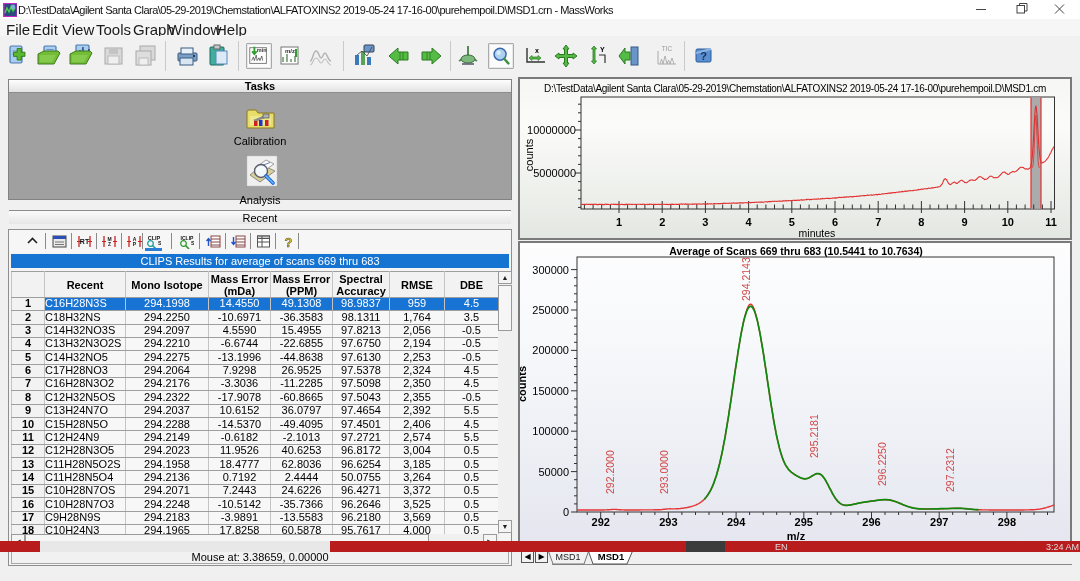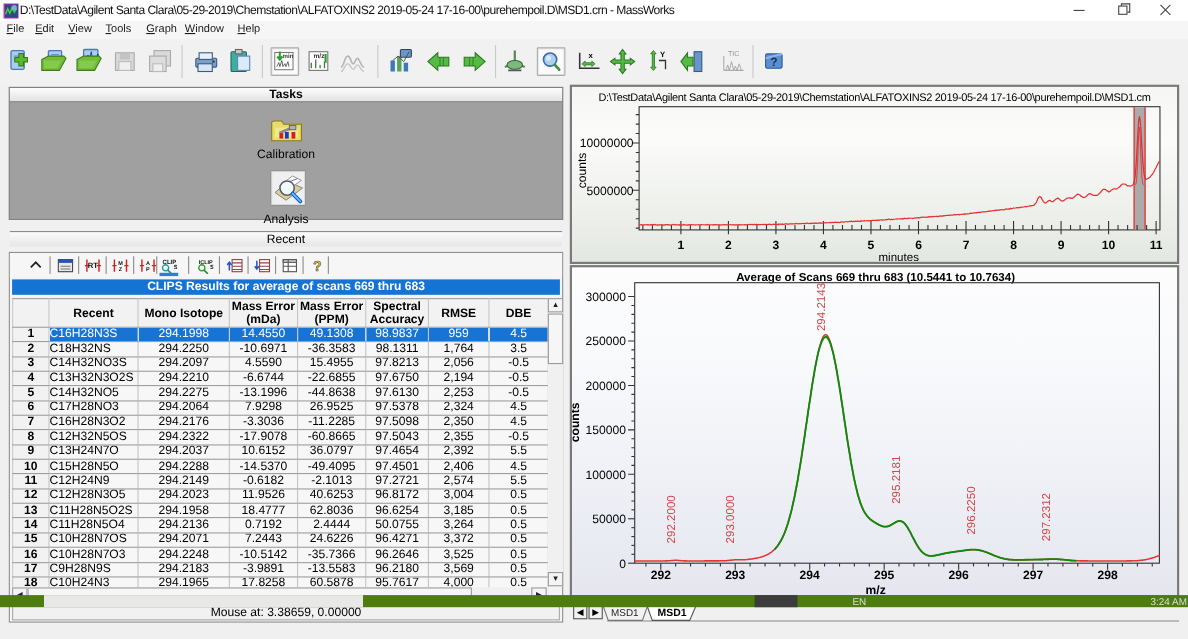--- a/index.html
+++ b/index.html
@@ -2,37 +2,37 @@
 <html><head><meta charset="utf-8"><style>
 *{margin:0;padding:0;box-sizing:border-box}
 html,body{width:1080px;height:581px;overflow:hidden}
 body{font-family:"Liberation Sans",sans-serif;background:#f0f0f0;position:relative;font-size:11px;color:#000}
 .abs{position:absolute}
 
 #titlebar{left:0;top:0;width:1080px;height:19px;background:#ffffff}
 #title{left:18px;top:3.5px;font-size:11px;letter-spacing:-0.5px;color:#111;white-space:nowrap}
 
 #menubar{left:0;top:19px;width:1080px;height:17px;background:#f6f6f6}
-.mi{position:absolute;top:2px;font-size:10px;color:#1a1a1a}
+.mi{position:absolute;top:2px;font-size:15px;color:#1a1a1a}
 .mi u{text-decoration:underline}
 
 #toolbar{left:0;top:36px;width:1080px;height:41px;background:#f1f1f1}
 .tsep{position:absolute;top:5px;width:1px;height:30px;background:#c9c9c9}
 .tbtn{position:absolute;top:7px;width:26px;height:26px}
 .pressed{border:1px solid #aaaaaa;background:#fbfbfb;border-radius:1px;box-shadow:inset 0 0 0 1px #e8e8e8}
 
 #tasksbox{left:8px;top:79px;width:504px;height:121px;border:1px solid #828282;background:#a0a0a0}
 #tasksHdr{left:0;top:0;width:502px;height:13px;background:linear-gradient(#fdfdfd,#e2e2e2);border-bottom:1px solid #8c8c8c;text-align:center;font-weight:bold;font-size:11px;line-height:13px}
 #recentBar{left:0;top:130px;width:502px;height:14px;background:linear-gradient(#fbfbfb,#e6e6e6);border-top:1px solid #8c8c8c;text-align:center;font-size:11px;line-height:14px}
 .tasklab{position:absolute;width:200px;left:151px;text-align:center;font-size:11px;color:#000}
 
 #tablebox{left:8px;top:229px;width:504px;height:337px;border:1px solid #8e8e8e;background:#f4f4f4}
 #minitb{left:0;top:0;width:502px;height:22px;background:#f6f6f6}
 .msep{position:absolute;top:3px;width:1px;height:16px;background:#8a8a8a}
-#cliphdr{left:2px;top:24px;width:498px;height:14px;background:#1573d2;color:#fff;font-weight:bold;font-size:11px;text-align:center;line-height:14px}
+#cliphdr{left:2px;top:24px;width:498px;height:14px;background:#1573d2;color:#fff;font-weight:normal;font-size:11px;text-align:center;line-height:14px}
 #grid{left:2px;top:41px;width:488px;height:263px;background:#f7f7f7;overflow:hidden}
 table{border-collapse:collapse;table-layout:fixed;width:487px;font-size:11px}
 td,th{border-left:1px solid #c4c4c4;border-right:1px solid #c4c4c4;border-top:1px solid #9e9e9e;border-bottom:1px solid #9e9e9e;padding:0;height:13.35px;line-height:11.5px;overflow:hidden;white-space:nowrap}
 th{background:#f2f2f2;font-weight:bold;font-size:11px;line-height:12px}
 .rn{background:#f2f2f2;font-weight:bold;text-align:center}
 td{text-align:center;background:#f7f7f7}
 td.f{text-align:left;padding-right:3px}
 tr.sel td{background:#1874d4;color:#fff}
 tr.sel td.rn{background:#f2f2f2;color:#000}
 
@@ -41,21 +41,21 @@
 .thumb{position:absolute;background:#f6f6f6;border:1px solid #9a9a9a}
 #statusbar{left:2px;top:319px;width:498px;height:15px;background:#f1f1f1;border:1px solid #a8a8a8;text-align:center;font-size:11px;line-height:15px}
 
 #chromP{left:518px;top:77px;width:554px;height:163px;border:2px solid #7a7a7a;background:linear-gradient(#f6f7f5,#fbfbfa 30%,#eef0ec 70%,#e3e7e2)}
 #specP{left:518px;top:241px;width:554px;height:302px;border:2px solid #7a7a7a;background:linear-gradient(#fdfdfe,#f8f9fb 30%,#edeff5 70%,#e5e6ef)}
 svg{position:absolute;left:0;top:0}
 
 #tabstrip{left:516px;top:543px;width:556px;height:24px;background:#f0f0f0}
 .tabarrow{position:absolute;top:7px;width:13px;height:13px;background:#f2f2f2;border:1px solid #555;text-align:center;line-height:11px;font-size:8px}
 
-#taskbar{left:0;top:541px;width:1080px;height:11px;background:#4d7c0f}
+#taskbar{left:0;top:541px;width:1080px;height:11px;background:#b91c1c}
 </style></head>
 <body>
 
 <div class="abs" id="titlebar">
   <svg width="14" height="14" style="left:3px;top:3px">
     <rect x="0" y="0" width="14" height="14" fill="#c828c8"></rect>
     <rect x="1.5" y="1" width="12" height="12" fill="#2a4a80"></rect>
     <path d="M2 10 L4 5 L6 9 L8 4 L10 8 L12 5" stroke="#44cc44" stroke-width="1.4" fill="none"></path>
     <circle cx="10" cy="4" r="2.4" fill="#88b8e8" opacity="0.85"></circle>
   </svg>

